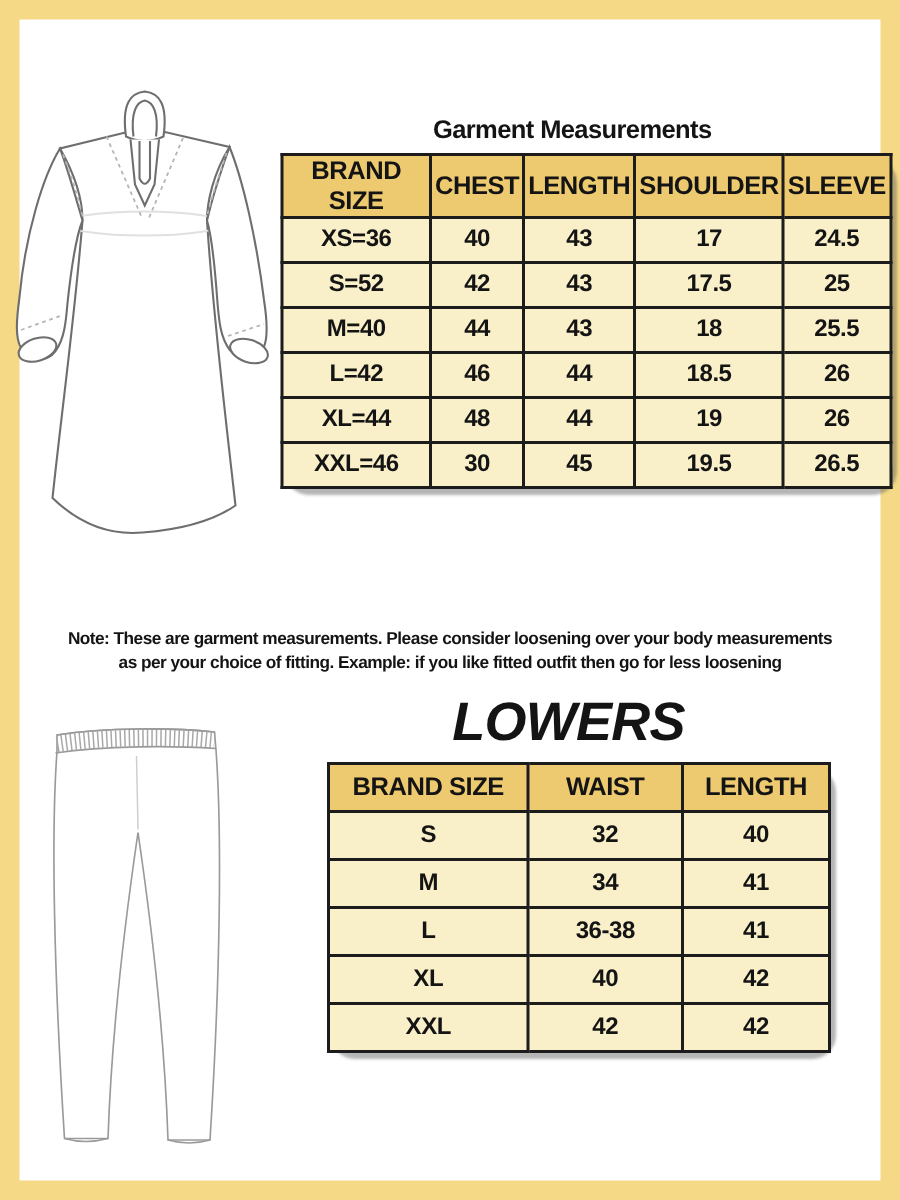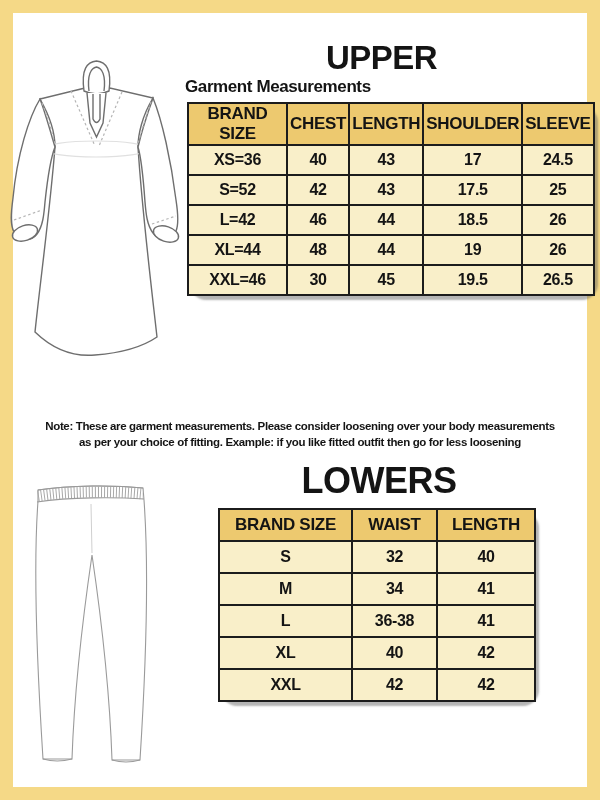--- a/index.html
+++ b/index.html
@@ -11,24 +11,24 @@
     color:var(--text,#141414);
   }
   .sheet{position:absolute;left:13px;top:13px;right:13px;bottom:13px;background:#fff;}
   .abs{position:absolute;}
   .title{
     font-weight:bold;text-align:center;line-height:1;letter-spacing:-0.5px;
     color:var(--text,#141414);
   }
   .title-upper{left:185px;top:41px;width:393px;font-size:33px;}
   .subtitle{
-    left:185px;top:77px;width:393px;
+    left:185px;top:77px;width:393px;text-align:center;
     font-size:17px;font-weight:bold;letter-spacing:-0.4px;
   }
-  .title-lowers{left:218px;top:463px;width:322px;font-size:36px;}
+  .title-lowers{left:218px;top:463px;width:322px;font-size:36px;font-style:italic;}
   table{
     border-collapse:collapse;
     font-weight:bold;text-align:center;
     box-shadow:3px 4px 2px rgba(90,90,90,0.45);
     border-radius:16px;
   }
   th,td{
     border:2px solid var(--table-border,#1c1c1c);
     padding:0 2px;letter-spacing:-0.3px;vertical-align:middle;
   }
@@ -39,21 +39,21 @@
   .t-upper td{height:30px;margin-top:24px;}
   .t-upper th:nth-child(1){width:99px;}
   .t-upper th:nth-child(2){width:58px;}
   .t-upper th:nth-child(3){width:69px;}
   .t-upper th:nth-child(4){width:92px;}
   .t-upper th:nth-child(5){width:67px;}
   .t-lowers{left:218px;top:508px;}
   .t-lowers th{height:32px;}
   .t-lowers td{height:32px;}
   .t-lowers th:nth-child(1){width:133px;}
-  .t-lowers th:nth-child(2){width:85px;}
+  .t-lowers th:nth-child(2){width:103px;}
   .t-lowers th:nth-child(3){width:98px;}
   .note{
     left:25px;top:387px;width:550px;
     text-align:center;font-size:11.5px;font-weight:bold;
     letter-spacing:-0.35px;line-height:1.35;
     text-wrap:balance;
     margin-top:32px;
   }
   .line{stroke:#6e6e6e;stroke-width:1.4;fill:none;}
   .fillw{fill:#ffffff;}
@@ -87,21 +87,20 @@
     <path class="line fillw" d="M87,43 L90,73 L96.5,87 L103,73 L106,43"></path>
     <path class="line" d="M93,44 L93,69 Q96.5,76 100,69 L100,44"></path>
 
     <path class="dash" d="M71,41 L95,96"></path>
     <path class="dash" d="M122,42 L99,96"></path>
 
     <path class="dash" d="M42,53 C48,68 52,82 55,94"></path>
     <path class="dash" d="M151,52 C146,67 141,82 138,94"></path>
   </svg>
 
-  <div class="abs title title-upper">UPPER</div>
   <div class="abs subtitle">Garment Measurements</div>
 
   <table class="abs t-upper">
       <thead>
         <tr>
           <th>BRAND SIZE</th>
           <th>CHEST</th>
           <th>LENGTH</th>
           <th>SHOULDER</th>
           <th>SLEEVE</th>
@@ -116,20 +115,27 @@
           <td>24.5</td>
         </tr>
         <tr>
           <td>S=52</td>
           <td>42</td>
           <td>43</td>
           <td>17.5</td>
           <td>25</td>
         </tr>
         <tr>
+          <td>M=40</td>
+          <td>44</td>
+          <td>43</td>
+          <td>18</td>
+          <td>25.5</td>
+        </tr>
+        <tr>
           <td>L=42</td>
           <td>46</td>
           <td>44</td>
           <td>18.5</td>
           <td>26</td>
         </tr>
         <tr>
           <td>XL=44</td>
           <td>48</td>
           <td>44</td>

